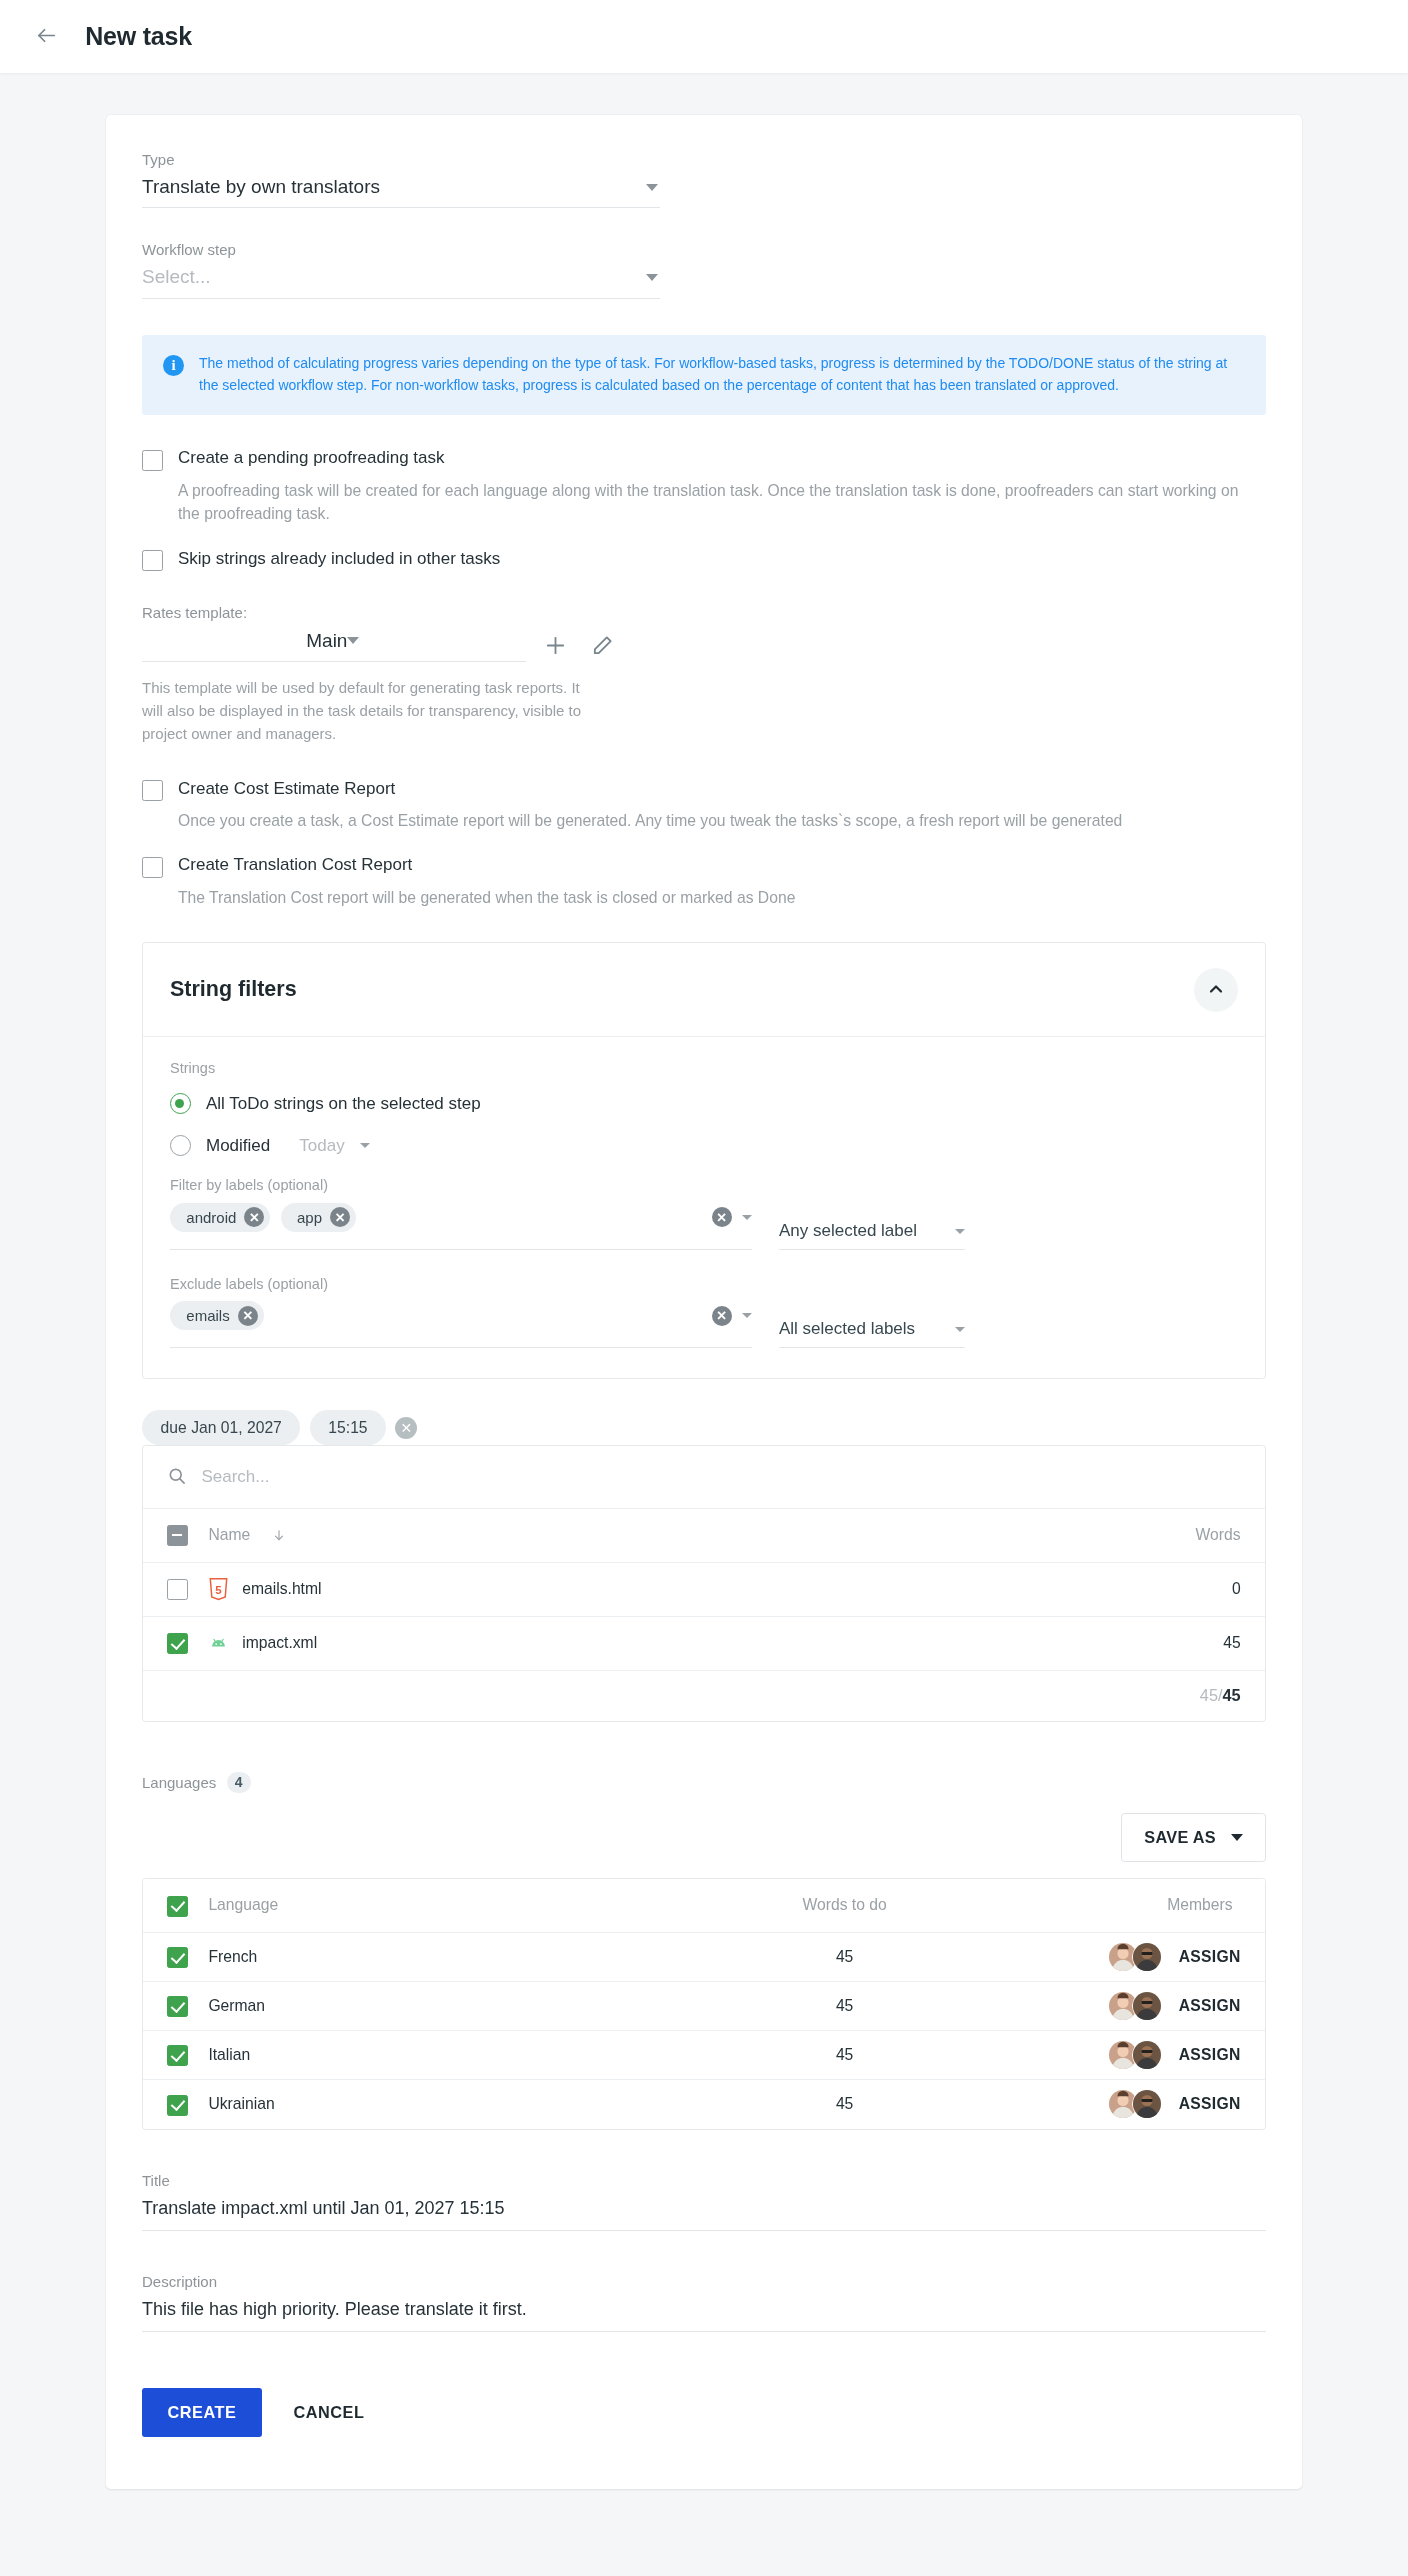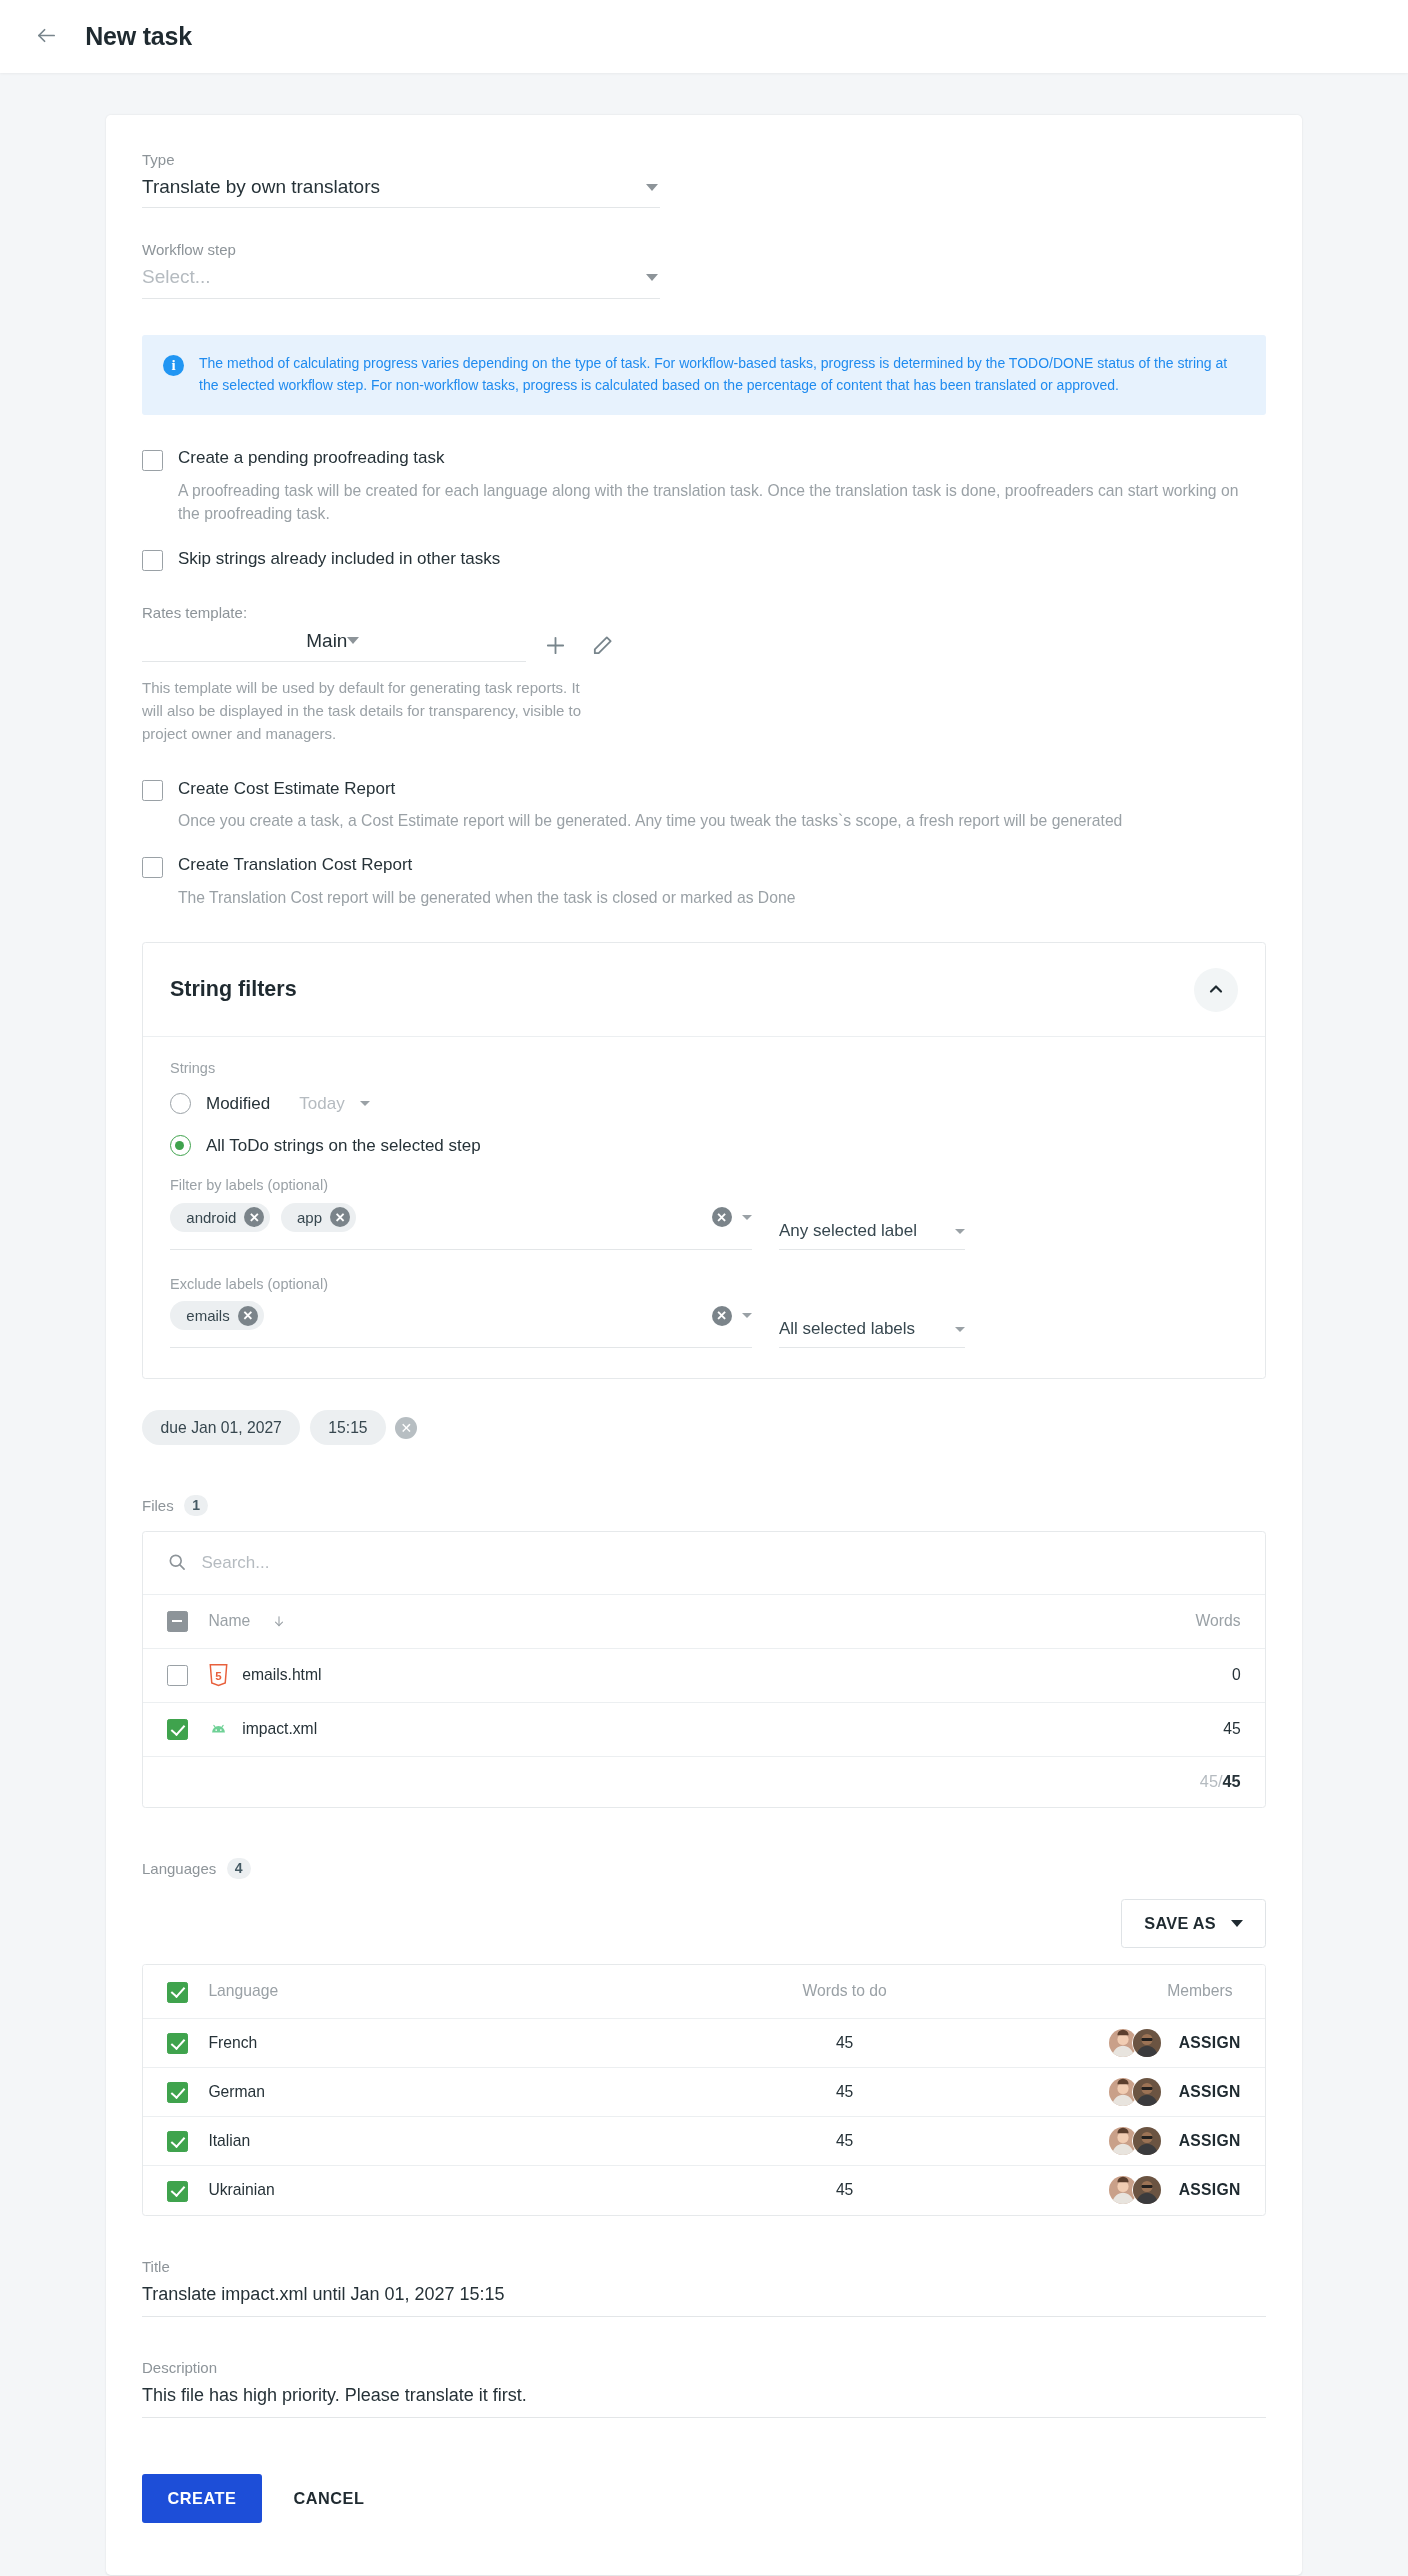--- a/index.html
+++ b/index.html
@@ -474,29 +474,29 @@
             <polyline points="6,15 12,9 18,15"></polyline>
           </svg>
         </span>
       </div>
     </div>
 
     <div class="panel-body">
       <div class="sub-label">Strings</div>
 
       <div class="radio-row">
+        <span class="radio sel"></span>
+        <span class="radio-label">All ToDo strings on the selected step</span>
+      </div>
+
+      <div class="radio-row">
         <span class="radio"></span>
         <span class="radio-label">Modified</span>
         <span class="radio-label muted" style="margin-left:14px">Today</span>
         <span class="small-caret"></span>
-      </div>
-
-      <div class="radio-row">
-        <span class="radio sel"></span>
-        <span class="radio-label">All ToDo strings on the selected step</span>
       </div>
 
       <div class="labelfilter">
         <div class="field-label">Filter by labels (optional)</div>
         <div class="labelfilter-row">
           <div class="chips-line">
             <span class="chip">
               <span>android</span>
               <span class="chip-x">✕</span>
             </span>
@@ -535,24 +535,20 @@
       </div>
     </div>
   </div>
 
   <div class="due-row">
     <span class="due-chip">due Jan 01, 2027</span>
     <span class="due-chip">15:15</span>
     <span class="due-x">✕</span>
   </div>
 
-  <div class="sec-head">
-    <span class="sec-head-title">Files</span>
-    <span class="badge">1</span>
-  </div>
 
   <div class="tbl">
     <div class="tbl-search">
       <span>
         <svg viewBox="0 0 24 24" fill="none" stroke="#8d9499" stroke-width="2" stroke-linecap="round">
           <circle cx="10.5" cy="10.5" r="6.5"></circle>
               <line x1="15.5" y1="15.5" x2="20.5" y2="20.5"></line>
         </svg>
       </span>
       <input type="text" placeholder="Search..." style="">

